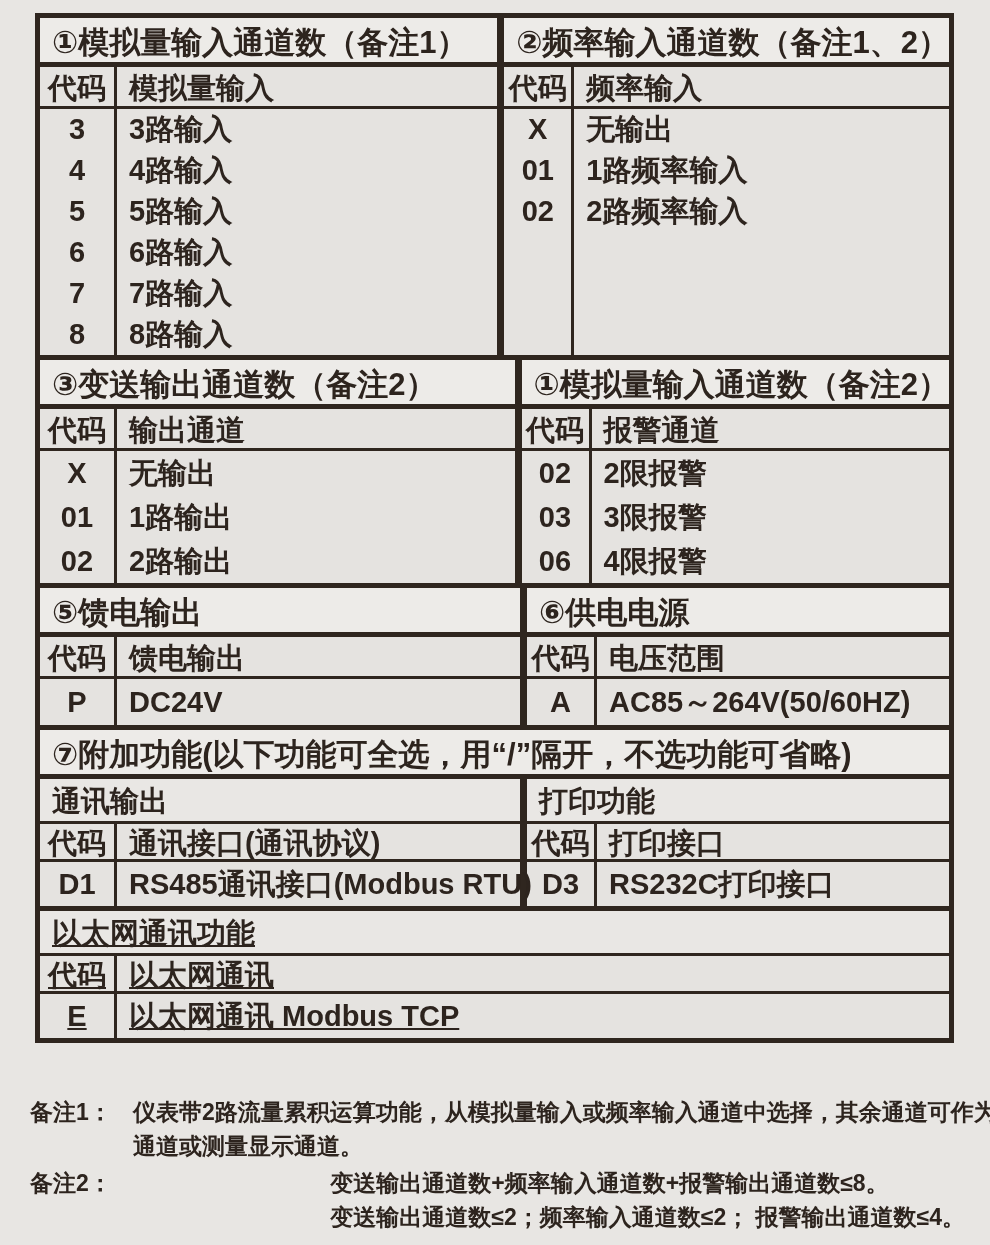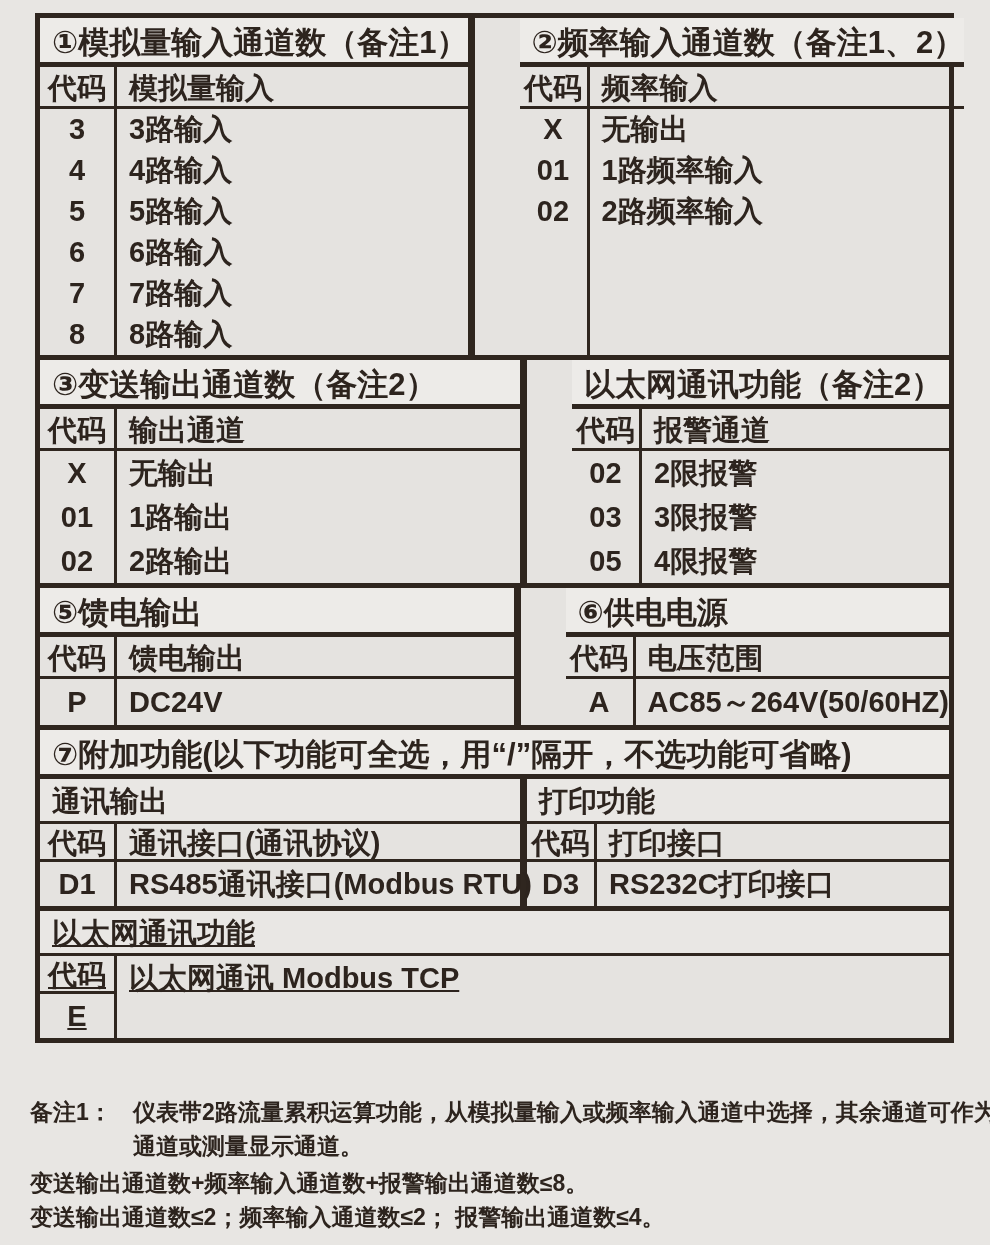--- a/index.html
+++ b/index.html
@@ -12,21 +12,21 @@
     color:#2d241e;
     overflow:hidden;
   }
 
   .codetable {
     position:absolute; left:35px; top:13px; width:919px;
     border:5px solid #2f261f;
     background:#e5e3e0;
   }
 
-  .band { display:flex;gap:45px; }
+  .band { display:flex; }
   .band + .band { border-top:5px solid #2f261f; }
   .half { display:flex; flex-direction:column; }
   .half.left  { width:487px; border-right:7px solid #2f261f; }
   .half.right { flex:1; }
 
   .sec-title {
     height:49px; line-height:49px;
     padding-left:12px;
     background:#edebe8;
     font-size:31px;
@@ -132,27 +132,27 @@
         </div>
         <div class="val-col">
           <div class="hdr">输出通道</div>
           <div class="cell">无输出</div>
           <div class="cell">1路输出</div>
           <div class="cell">2路输出</div>
         </div>
       </div>
     </div>
     <div class="half right">
-      <div class="sec-title">以太网通讯功能（备注2）</div>
+      <div class="sec-title">①模拟量输入通道数（备注2）</div>
       <div class="sec-body">
         <div class="code-col">
           <div class="hdr">代码</div>
           <div class="cell">02</div>
           <div class="cell">03</div>
-          <div class="cell">05</div>
+          <div class="cell">06</div>
         </div>
         <div class="val-col">
           <div class="hdr">报警通道</div>
           <div class="cell">2限报警</div>
           <div class="cell">3限报警</div>
           <div class="cell">4限报警</div>
         </div>
       </div>
     </div>
   </div>
@@ -219,35 +219,37 @@
     </div>
 
     <div class="eth">
       <div class="sub-title">以太网通讯功能</div>
       <div class="sec-body">
         <div class="code-col">
           <div class="hdr">代码</div>
           <div class="cell">E</div>
         </div>
         <div class="val-col">
+          <div class="hdr">以太网通讯</div>
           <div class="cell">以太网通讯 Modbus TCP</div>
         </div>
       </div>
     </div>
   </div>
 
 </div>
 
 <div class="notes">
   <div class="note">
     <div class="note-label note-line">备注1：</div>
     <div class="note-body">
       <div class="note-line">仪表带2路流量累积运算功能，从模拟量输入或频率输入通道中选择，其余通道可作为流量补偿</div>
       <div class="note-line">通道或测量显示通道。</div>
     </div>
   </div>
   <div class="note">
+    <div class="note-label note-line">备注2：</div>
     <div class="note-body">
       <div class="note-line">变送输出通道数+频率输入通道数+报警输出通道数≤8。</div>
       <div class="note-line">变送输出通道数≤2；频率输入通道数≤2； 报警输出通道数≤4。</div>
     </div>
   </div>
 </div>
 
 </body></html>

